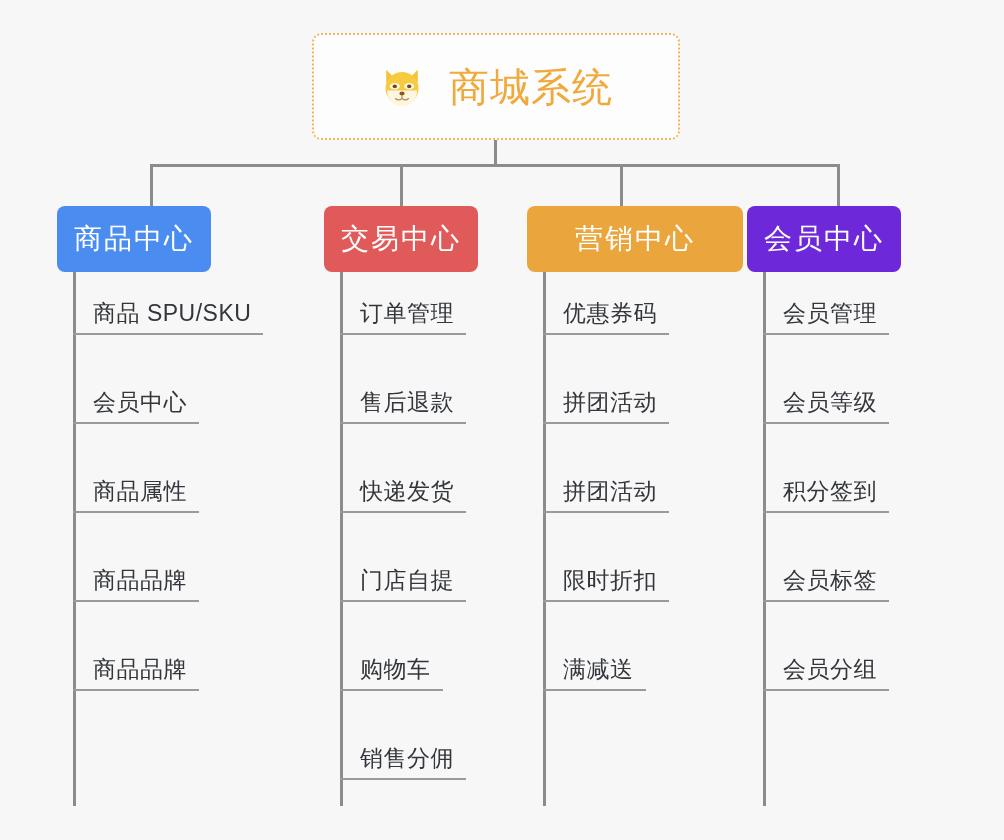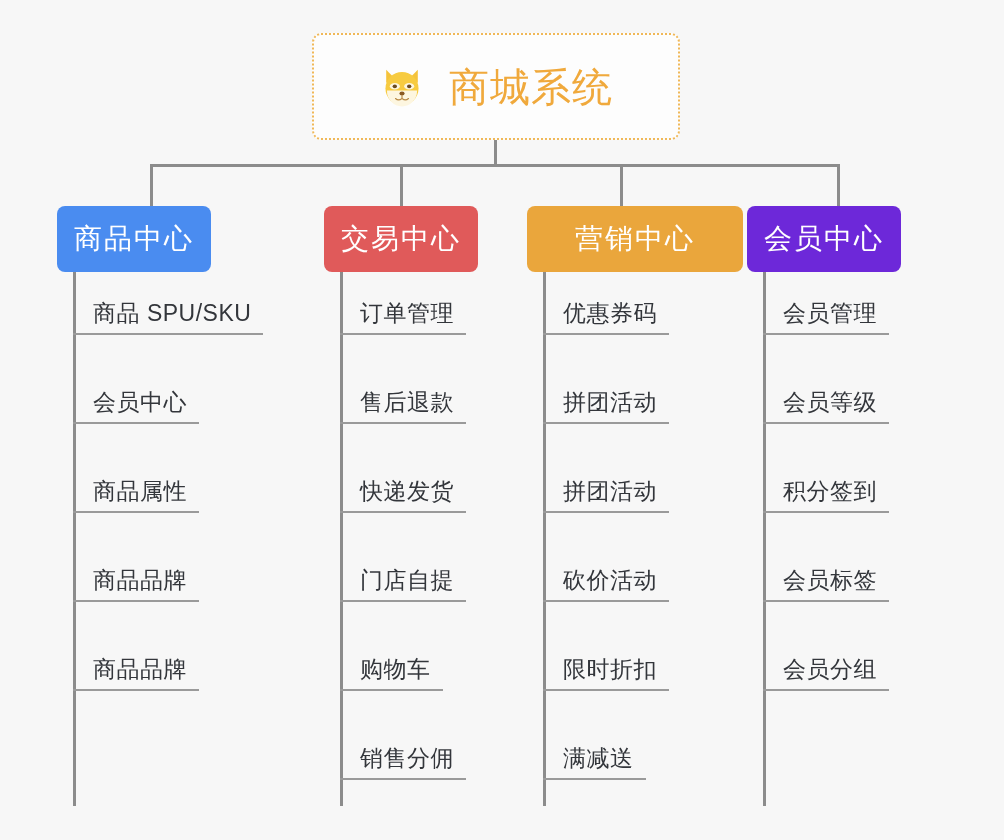--- a/index.html
+++ b/index.html
@@ -225,23 +225,20 @@
       <li class="leaf">
           <span class="leaf-inner"><span class="leaf-label">优惠券码</span></span>
         </li>
       <li class="leaf">
           <span class="leaf-inner"><span class="leaf-label">拼团活动</span></span>
         </li>
       <li class="leaf">
           <span class="leaf-inner"><span class="leaf-label">拼团活动</span></span>
         </li>
       <li class="leaf">
-          <span class="leaf-inner"><span class="leaf-label">砍价活动</span></span>
-        </li>
-      <li class="leaf">
           <span class="leaf-inner"><span class="leaf-label">限时折扣</span></span>
         </li>
       <li class="leaf">
           <span class="leaf-inner"><span class="leaf-label">满减送</span></span>
         </li>
     </ul>
   </div>
 
   <div class="branch b4">
     <div class="cat-box" style="background: #6d28d9;">

